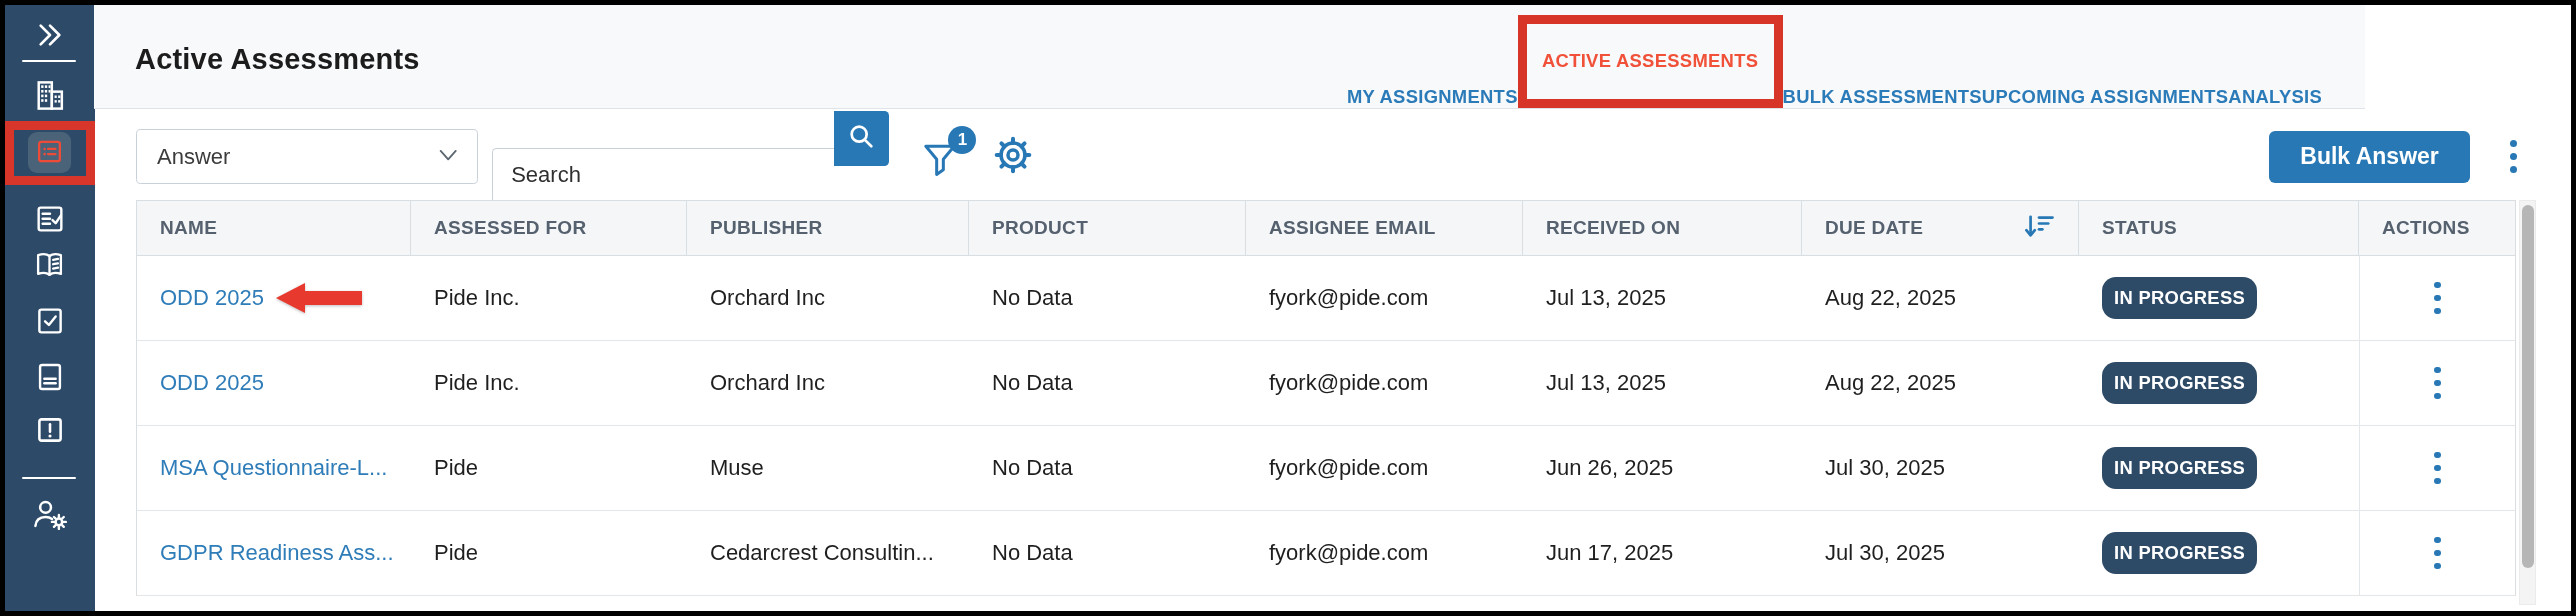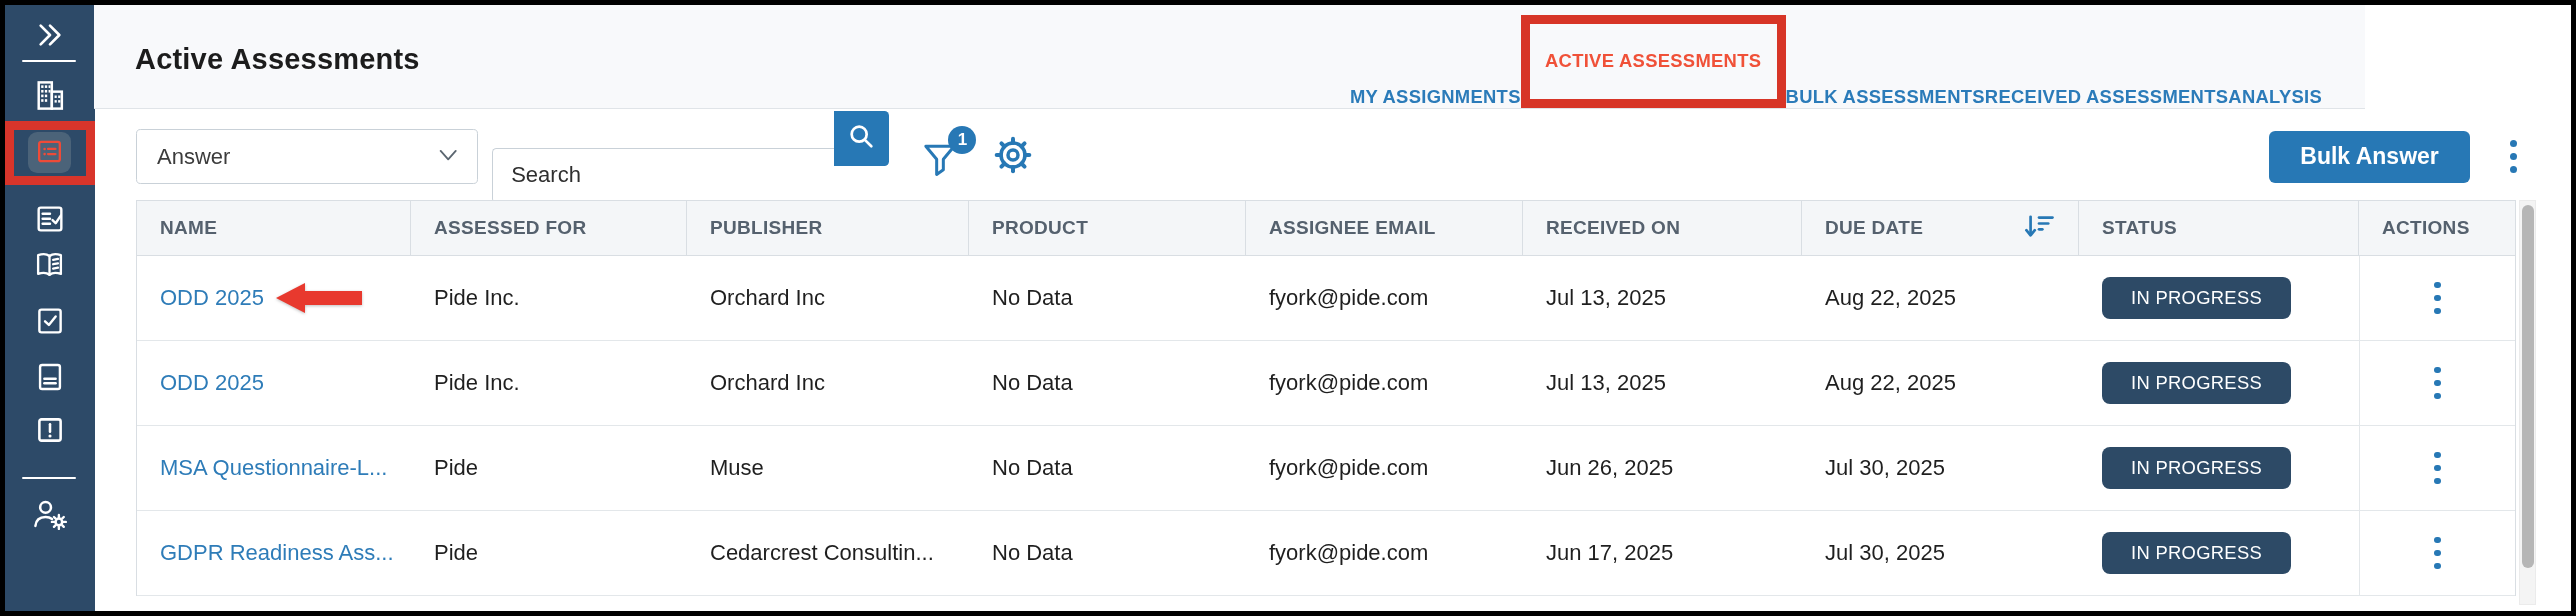--- a/index.html
+++ b/index.html
@@ -47,21 +47,21 @@
   .table { position:absolute; left:136px; top:200px; width:2380px; background:#fff; border:1.5px solid #d9dee3; border-bottom:none; }
   .tgrid { display:grid; grid-template-columns:274px 276px 282px 277px 277px 279px 277px 280px 1fr; }
   .thead { background:#f4f6f8; border-bottom:1.5px solid #d9dee3; }
   .th { height:54px; display:flex; align-items:center; padding-left:23px; font-size:19px; font-weight:700; color:#55616e; letter-spacing:0.3px; border-right:1.5px solid #d9dee3; white-space:nowrap; overflow:hidden; }
   .th:last-child { border-right:none; }
   .th.sortable { justify-content:space-between; padding-right:23px;text-align:right; }
   .trow { border-bottom:1.5px solid #e3e7ea; }
   .td { height:84px; display:flex; align-items:center; padding-left:23px; font-size:22px; color:#1f1f1f; white-space:nowrap; overflow:hidden; }
   .td.actions { border-left:1.5px solid #e3e7ea; justify-content:center; padding-left:0; }
   .cell-link { color:#2e7cb8; cursor:pointer; text-decoration:none; }
-  .badge { background:#2d4a66; color:#ffffff; font-size:18.4px; font-weight:400; letter-spacing:0.3px; padding:10px 29px; border-radius:8px; white-space:nowrap; }
+  .badge { background:#2d4a66; color:#ffffff; font-size:18.4px; font-weight:700; letter-spacing:0.3px; padding:10px 12px; border-radius:14px; white-space:nowrap; }
   .row-kebab .dot { width:6.9px; height:6.9px; }
   .row-kebab { gap:6.1px; }
 
   
   .red-arrow { display:flex; align-items:center; margin-left:12.3px; filter:drop-shadow(0 1.5px 1.5px rgba(0,0,0,0.25)); }
   .red-arrow .head { width:0; height:0; border-top:15.3px solid transparent; border-bottom:15.3px solid transparent; border-right:29px solid #e8392e; }
   .red-arrow .tail { width:57px; height:13.8px; background:#e8392e; }
 
   
   .vscroll-track { position:absolute; left:2519px; top:200px; width:17px; height:405px; background:#f4f4f4; border:0.8px solid #ebebeb; }
@@ -206,21 +206,21 @@
   </div>
 
   <div class="header-band">
     <div class="page-title">Active Assessments</div>
     <div class="nav-tabs">
       <div class="nav-tab">MY ASSIGNMENTS</div>
       <div class="nav-tab-active-box">
         <div class="nav-tab">ACTIVE ASSESSMENTS</div>
       </div>
       <div class="nav-tab">BULK ASSESSMENTS</div>
-      <div class="nav-tab">RECEIVED ASSESSMENTS</div>
+      <div class="nav-tab">UPCOMING ASSIGNMENTS</div>
       <div class="nav-tab">ANALYSIS</div>
     </div>
   </div>
 
   <div class="toolbar">
 
     <div class="status-select">
       <span class="status-select-label">Answer</span>
       <span>
         <svg width="18.4" height="12.3" viewBox="0 0 22 14" fill="none" stroke="#5b6670" stroke-width="2.2" stroke-linecap="round" stroke-linejoin="round">

